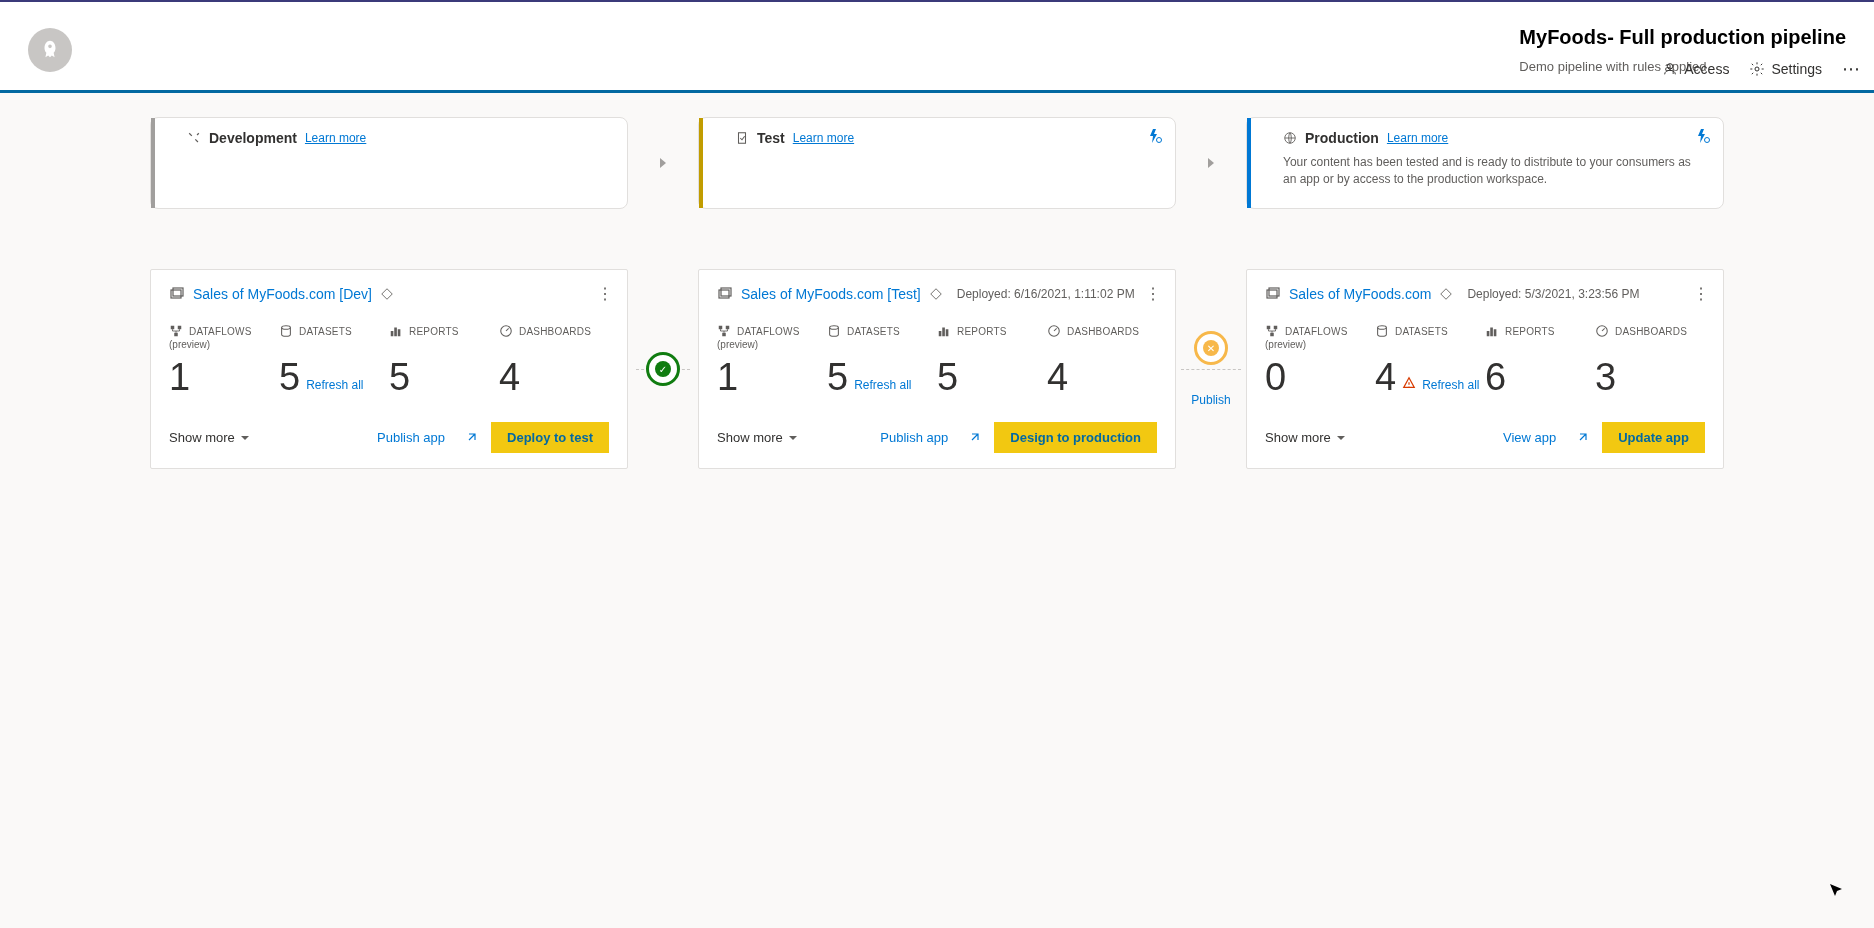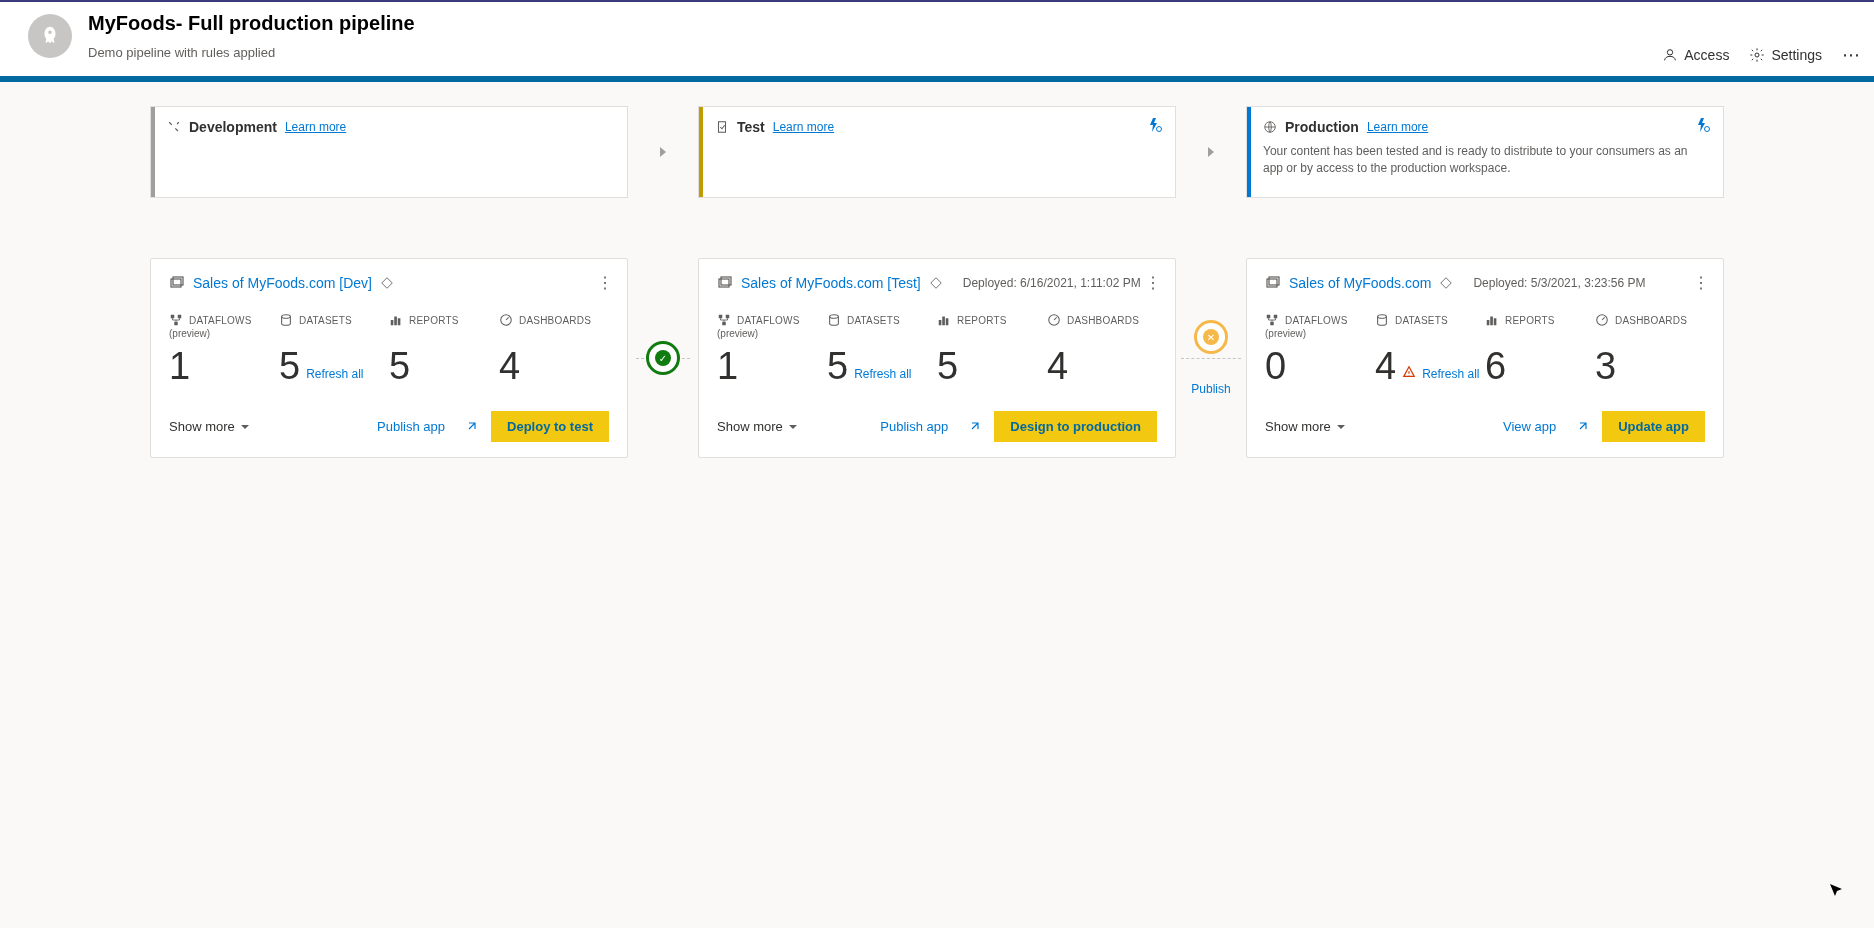--- a/index.html
+++ b/index.html
@@ -1,47 +1,47 @@
 <!DOCTYPE html>
 <html><head>
 <meta charset="utf-8">
 <style>
   * { box-sizing: border-box; margin: 0; padding: 0; font-family: "Segoe UI", Arial, sans-serif; }
   body { background: #faf9f8; color: #323130; font-size: 13px; }
   .topbar-line { height: 2px; background: #3b3a7a; }
-  .header { display:flex; align-items:center; padding: 10px 28px 16px 28px; border-bottom: 6px solid #0369a1; position:relative; background:#fff;}
+  .header { display:flex; align-items:center; padding: 24px 28px 16px 28px; border-bottom: 3px solid #0369a1; position:relative; background:#fff;justify-content:space-between;}
   .logo-circle { width:44px; height:44px; border-radius:50%; background:#c8c6c4; display:flex; align-items:center; justify-content:center; margin-right:16px;}
   .logo-circle svg { fill:#fff; width:22px; height:22px; }
   .header-title { font-size:20px; font-weight:600; color:#000; }
   .header-subtitle { font-size:13px; color:#605e5c; margin-top:10px;}
   .header-actions { position:absolute; right:12px; bottom:10px; display:flex; gap:20px; align-items:center; color:#323130;}
   .header-action { display:flex; align-items:center; gap:6px; font-size:14px; cursor:pointer;}
   .ellipsis { font-size:18px; letter-spacing:2px; cursor:pointer;}
   .main { padding: 24px 0 40px 0; display:flex; justify-content:center;}
   .pipeline-row { display:flex; align-items:flex-start; gap:0;}
   .column { width: 478px;}
-  .stage-card { background:#fff; border:1px solid #e1dfdd; border-radius:0; display:flex; position:relative; min-height:92px;}
+  .stage-card { background:#fff; border:1px solid #e1dfdd; border-radius:8px; display:flex; position:relative; min-height:92px;gap:20px;}
   .stage-accent { width:4px; align-self:stretch;}
   .accent-dev { background:#a19f9d;}
   .accent-test { background:#c19c00;}
   .accent-prod { background:#0078d4;}
   .stage-body { padding:12px 16px 12px 12px; flex:1;}
   .stage-head { display:flex; align-items:center; gap:8px; margin-bottom:8px;}
   .stage-head svg { width:14px; height:14px; }
   .stage-name { font-weight:600; font-size:14px;}
   .learn-more { color:#0078d4; font-size:12px; text-decoration:underline; cursor:pointer;}
   .stage-desc { font-size:12px; color:#605e5c; line-height:1.4;}
   .stage-settings-icon { position:absolute; top:10px; right:12px; cursor:pointer;}
   .stage-arrow { width:70px; display:flex; align-items:center; justify-content:center; height:92px;}
   .stage-arrow svg { width:12px; height:12px; fill:#a19f9d;}
   .workspace-card { margin-top:60px; background:#fff; border:1px solid #e1dfdd; border-radius:2px; padding:16px 18px 14px 18px; position:relative; min-height:200px;}
   .ws-head { display:flex; align-items:center; gap:8px; margin-bottom:22px; flex-wrap:wrap;}
   .ws-head svg.ws-icon { width:16px; height:16px;}
   .ws-name { color:#0078d4; font-size:14px; cursor:pointer;}
-  .deployed-text { font-size:12px; color:#605e5c; margin-left:12px;}
+  .deployed-text { font-size:12px; color:#605e5c; margin-left:6px;}
   .more-vert { position:absolute; top:14px; right:14px; cursor:pointer; color:#605e5c; font-size:16px;}
   .metrics-row { display:flex; gap:0; justify-content:space-between; margin-bottom:26px;}
   .metric-col { flex:1; min-width:0;}
   .metric-head { display:flex; align-items:center; gap:6px; font-size:10px; color:#605e5c; letter-spacing:0.2px;}
   .metric-head svg { width:14px; height:14px;}
   .metric-sub { font-size:10px; color:#605e5c; margin-top:1px;}
   .metric-value-row { display:flex; align-items:flex-end; gap:6px; margin-top:8px;}
   .metric-value { font-size:38px; font-weight:300; color:#323130; line-height:1;}
   .refresh-link { color:#0078d4; font-size:12px; cursor:pointer; margin-bottom:4px;}
   .warn-icon { width:14px; height:14px; margin-bottom:6px;}

